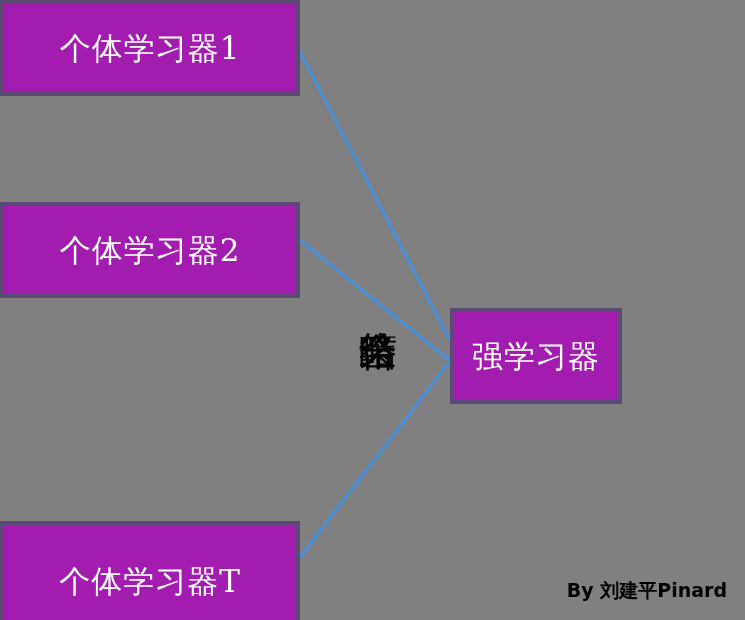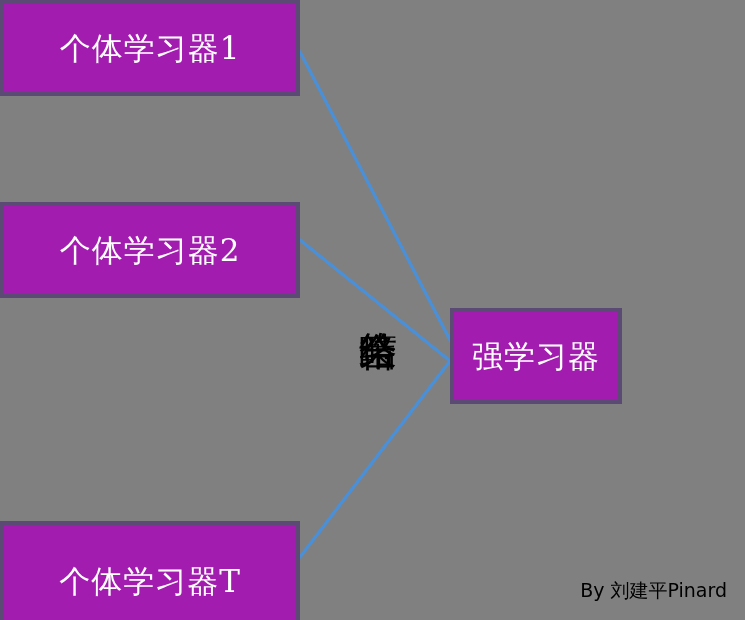--- a/index.html
+++ b/index.html
@@ -63,21 +63,21 @@
     text-orientation: upright;
     letter-spacing: 0px;
   }
   #byline {
     position: absolute;
     right: 18px;
     bottom: 16px;
     color: #000000;
     font-family: "DejaVu Sans", "Liberation Sans", sans-serif;
     font-size: 19px;
-    font-weight: normal;
+    font-weight: bold;
     white-space: nowrap;
   }
 </style>
 </head>
 <body>
 
 <div id="canvas">
 
   <svg class="connector-layer" viewBox="0 0 745 620" width="745" height="620" xmlns="http://www.w3.org/2000/svg">
     <line x1="300" y1="52" x2="462" y2="363" stroke="#4A90D9" stroke-width="3.2" stroke-linecap="round"></line>

